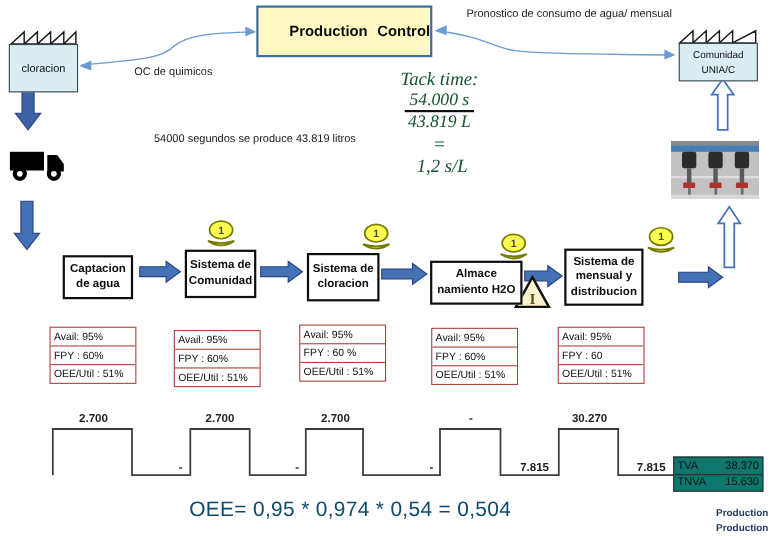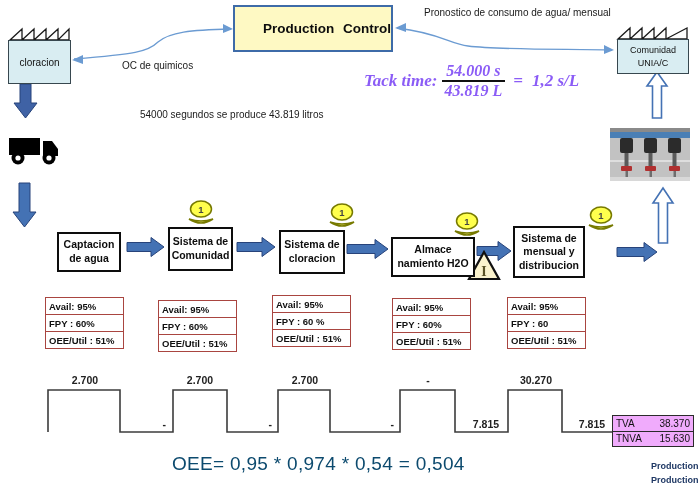--- a/index.html
+++ b/index.html
@@ -18,43 +18,43 @@
   
   .pc-box{
     position:absolute;left:233px;top:5px;width:156px;height:43px;
     border:2.2px solid #3e6ba8;background:#fef9c3;display:flex;align-items:center;justify-content:flex-end;
     font-weight:bold;font-size:13.5px;word-spacing:5px;color:#0d0d0d;
   }
   .lbl{position:absolute;font-weight:normal;font-size:10px;color:#1a1a1a;white-space:nowrap;}
   
   .takt{
     position:absolute;left:364px;top:62px;display:flex;align-items:center;
-    font-family:"Liberation Serif",serif;font-style:italic;font-weight:bold;color:#8b5cf6;
+    font-family:"Liberation Serif",serif;font-style:italic;font-weight:normal;color:#14532d;flex-direction:column;
   }
   .takt .t-label{font-size:17px;}
   .takt .frac{display:flex;flex-direction:column;align-items:center;margin:0 3px;font-size:16px;line-height:1.15;}
   .takt .frac .num{border-bottom:2px solid #111;padding:0 4px;text-align:center;}
   .takt .frac .den{padding:0 4px;}
   .takt .eq{font-size:17px;margin:0 4px;}
   .takt .res{font-size:17px;margin-left:5px;}
   
   .proc{
     position:absolute;background:#fff;border:2px solid #0d0d0d;
     display:flex;flex-direction:column;align-items:center;justify-content:center;
     font-weight:bold;font-size:10.5px;line-height:1.3;text-align:center;color:#0d0d0d;
   }
   
   .metrics{position:absolute;width:77px;border:1.5px solid #a94540;background:#fff;}
   .metrics .m-row{
     border-top:1.5px solid #a94540;height:16px;display:flex;align-items:center;
-    padding-left:3px;font-weight:bold;font-size:9.5px;color:#101010;white-space:nowrap;
+    padding-left:3px;font-weight:normal;font-size:9.5px;color:#101010;white-space:nowrap;
   }
   .metrics .m-row:first-child{border-top:none;}
   
-  .sumtable{position:absolute;left:612px;top:415px;width:80px;border:1.6px solid #2b2b2b;background:#f0abfc;}
+  .sumtable{position:absolute;left:612px;top:415px;width:80px;border:1.6px solid #2b2b2b;background:#0f766e;}
   .sumtable .s-row{display:flex;justify-content:space-between;height:14.5px;align-items:center;
     padding:0 3px;font-size:10px;color:#111;border-top:1.4px solid #2b2b2b;}
   .sumtable .s-row:first-child{border-top:none;}
   .oee{position:absolute;left:172px;top:453px;font-size:19px;color:#0c4a6e;letter-spacing:.3px;}
   .footer-note{position:absolute;left:612px;font-size:9px;font-weight:bold;color:#1f3864;white-space:nowrap;margin-left:39px;}
 </style>
 </head>
 <body>
 
 <div id="canvas">
@@ -147,21 +147,21 @@
     <span>Production Control</span>
   </div>
 
   <div class="factory-body" style="left:617px;top:39px;width:70px;height:33px;font-size:9px;line-height:1.35;">
     <span>Comunidad</span>
     <span>UNIA/C</span>
   </div>
 
   <div class="lbl" style="left:122px;top:60px;">OC de quimicos</div>
   <div class="lbl" style="left:424px;top:7px;">Pronostico de consumo de agua/ mensual</div>
-  <div class="lbl" style="left:140px;top:109px;text-align:right;">54000 segundos se produce 43.819 litros</div>
+  <div class="lbl" style="left:140px;top:121px;text-align:right;">54000 segundos se produce 43.819 litros</div>
 
   <div class="takt">
     <span class="t-label">Tack time:</span>
     <span class="frac">
       <span class="num">54.000 s</span>
       <span class="den">43.819 L</span>
     </span>
     <span class="eq">=</span>
     <span class="res">1,2 s/L</span>
   </div>

